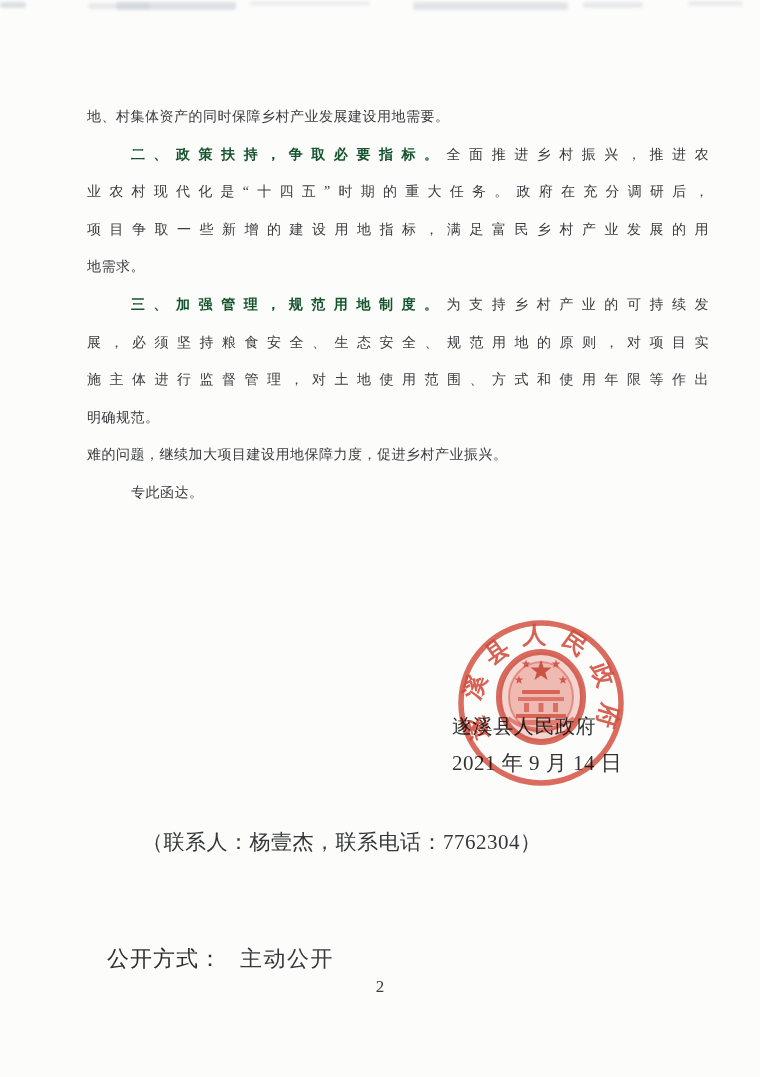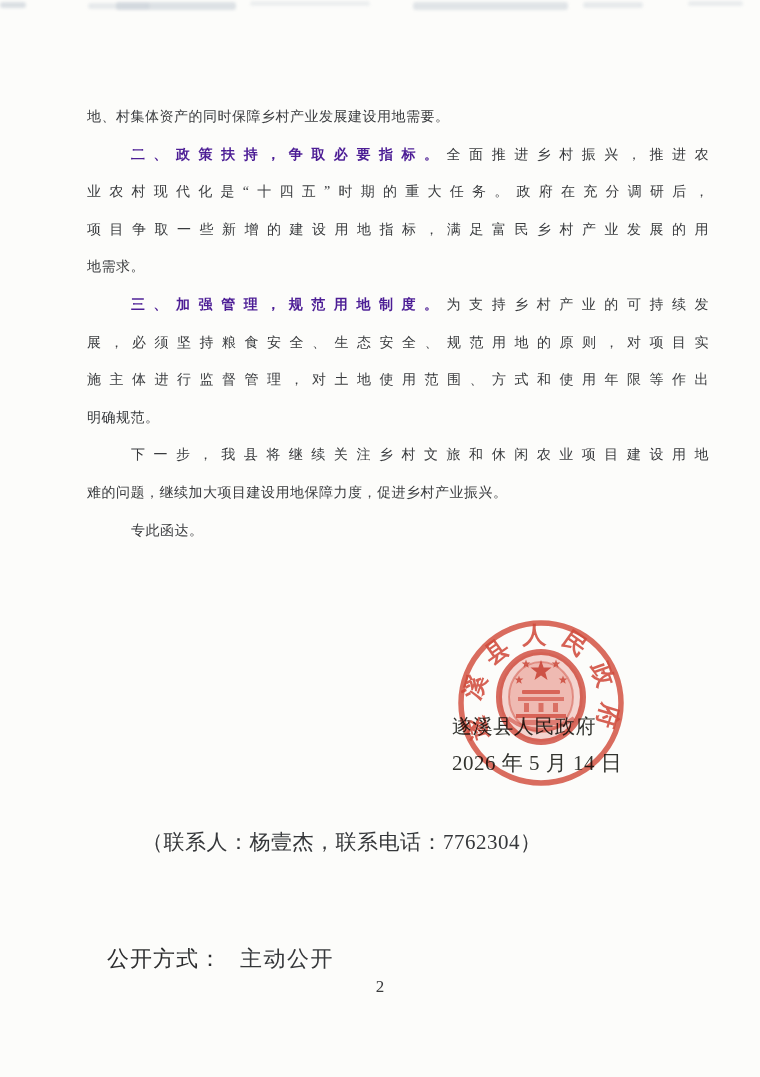--- a/index.html
+++ b/index.html
@@ -33,21 +33,21 @@
     position: absolute;
     left: 87px; top: 98px;
     width: 622px;
     font-size: 14px;
     line-height: 37.6px;
     letter-spacing: 0.5px;
   }
   .line { height: 37.6px; white-space: nowrap; }
   .line.fill { white-space: normal; text-align: justify; text-align-last: justify; }
   .line.indent { padding-left: 44px; }
-  .line .lead { font-weight: 700; color: #4c1d95; }
+  .line .lead { font-weight: 700; color: #14532d; }
 
   
   .sig-issuer {
     position: absolute; left: 452px; top: 713px;
     font-size: 20px; letter-spacing: 0.6px; color: #33342f;
   }
   .sig-date {
     position: absolute; left: 452px; top: 749px;
     font-size: 21px; letter-spacing: 0.5px; color: #33342f;
   }
@@ -99,27 +99,26 @@
   <div class="doc-body">
       <div class="line">地、村集体资产的同时保障乡村产业发展建设用地需要。</div>
       <div class="line indent fill"><span class="lead">二、政策扶持，争取必要指标。</span>全面推进乡村振兴，推进农</div>
       <div class="line fill">业农村现代化是“十四五”时期的重大任务。政府在充分调研后，</div>
       <div class="line fill">项目争取一些新增的建设用地指标，满足富民乡村产业发展的用</div>
       <div class="line">地需求。</div>
       <div class="line indent fill"><span class="lead">三、加强管理，规范用地制度。</span>为支持乡村产业的可持续发</div>
       <div class="line fill">展，必须坚持粮食安全、生态安全、规范用地的原则，对项目实</div>
       <div class="line fill">施主体进行监督管理，对土地使用范围、方式和使用年限等作出</div>
       <div class="line">明确规范。</div>
-      <div class="line indent fill">下一步，我县将继续关注乡村文旅和休闲农业项目建设用地</div>
       <div class="line">难的问题，继续加大项目建设用地保障力度，促进乡村产业振兴。</div>
       <div class="line indent">专此函达。</div>
     </div>
 
   <div class="sig-issuer">遂溪县人民政府</div>
-  <div class="sig-date">2026 年 5 月 14 日</div>
+  <div class="sig-date">2021 年 9 月 14 日</div>
 
   <div class="seal">
     <svg width="178" height="178" viewBox="0 0 178 178">
       <defs>
         <polygon id="star5" points="0,-11 2.6,-3.6 10.5,-3.4 4.3,1.4 6.5,8.9 0,4.5 -6.5,8.9 -4.3,1.4 -10.5,-3.4 -2.6,-3.6"></polygon>
         <path id="arcPath" d="M 41.7 125.9 A 60 60 0 1 1 136.3 125.9" fill="none"></path>
       </defs>
 
       <circle cx="89" cy="89" r="80" fill="none" stroke="#d24434" stroke-width="5.5" stroke-opacity="0.85"></circle>
 

